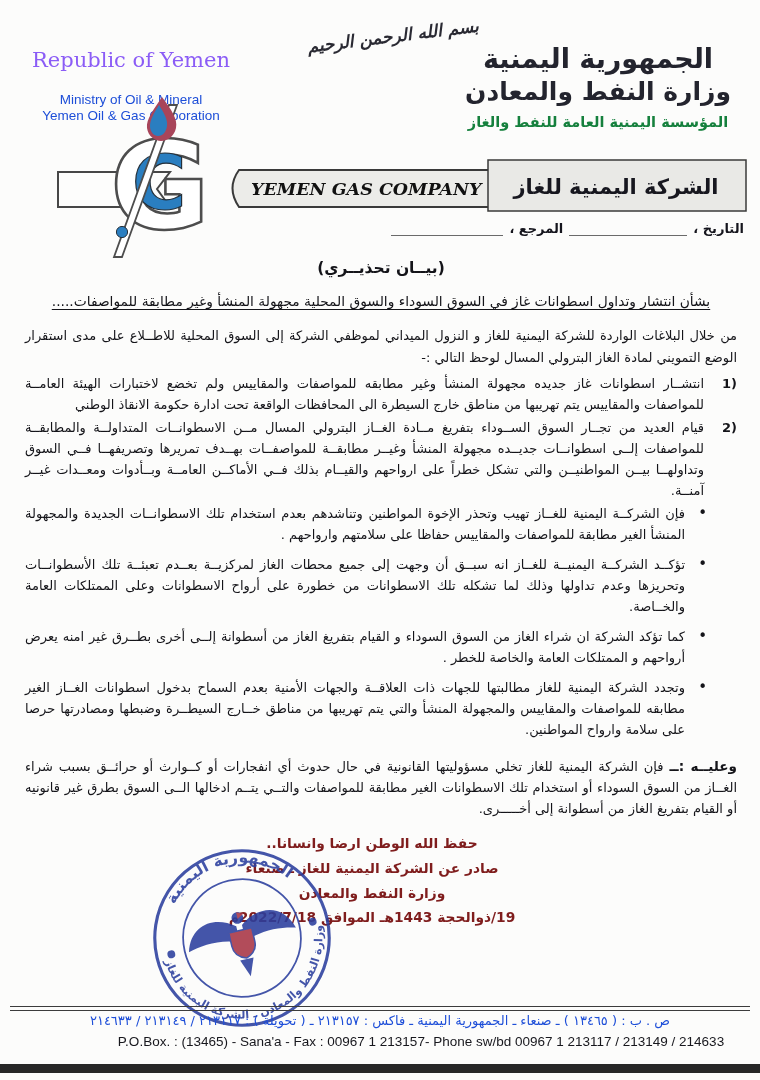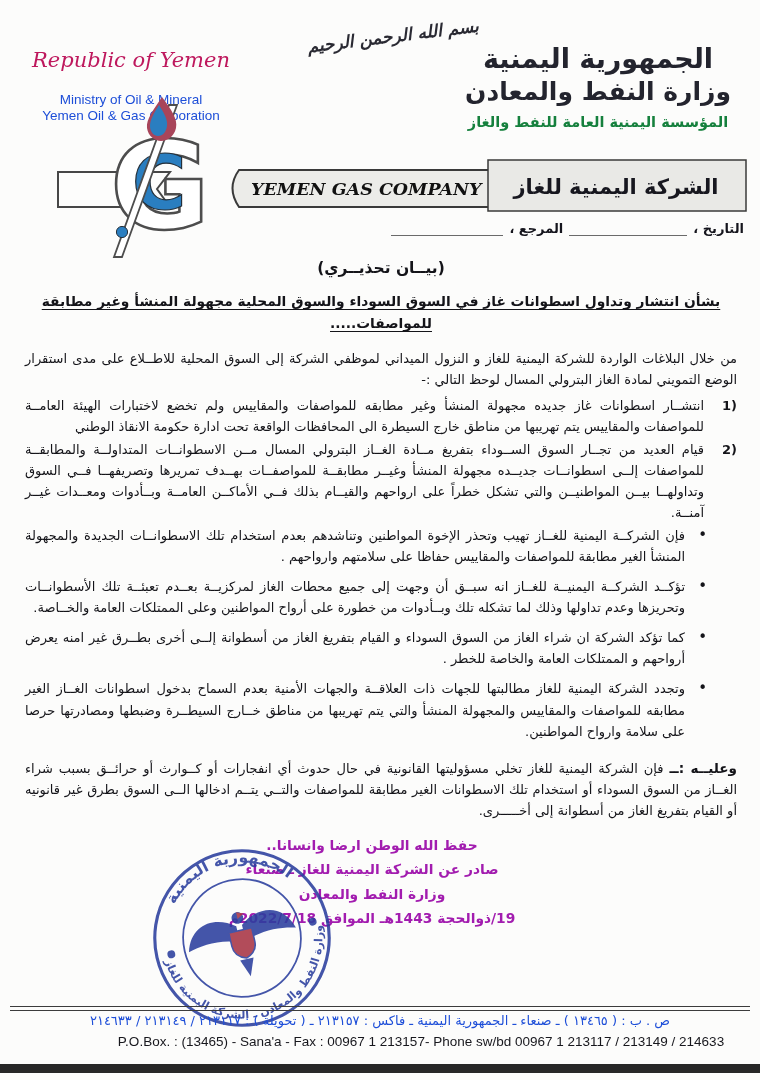--- a/index.html
+++ b/index.html
@@ -9,59 +9,59 @@
     font-family:"DejaVu Sans",sans-serif;
   }
   
   .bismillah{
     position:absolute;top:26px;left:288px;width:210px;text-align:center;
     font-size:17px;font-weight:bold;font-style:italic;color:#2a2a33;
     transform:rotate(-7deg);letter-spacing:1px;
   }
   .hdr-left{position:absolute;top:48px;left:20px;width:222px;text-align:center;}
   .hdr-left .script{
-    font-family:"DejaVu Serif",serif;font-style:italic;font-size:21px;
-    color:#be185d;margin-bottom:20px;white-space:nowrap;
+    font-family:"DejaVu Serif",serif;font-size:21px;
+    color:#8b5cf6;margin-bottom:20px;white-space:nowrap;
   }
   .hdr-left .en-sub{font-family:"Liberation Sans",sans-serif;font-size:13.5px;color:#1d4ed8;line-height:1.2;}
   .hdr-right{position:absolute;top:42px;right:12px;width:300px;text-align:center;direction:rtl;}
   .hdr-right .ar1{font-size:27px;font-weight:bold;color:#23242e;line-height:1.25;}
   .hdr-right .ar2{font-size:25px;font-weight:bold;color:#23242e;line-height:1.3;}
   .hdr-right .ar3{font-size:14.5px;font-weight:bold;color:#15803d;margin-top:6px;}
   .header-art{position:absolute;top:95px;left:38px;}
   .date-row{
     position:absolute;top:221px;right:16px;direction:rtl;font-size:13px;font-weight:bold;
     display:flex;align-items:flex-end;gap:6px;color:#15151d;
   }
   .date-row .blank{display:inline-block;width:118px;border-bottom:1.3px solid #6a6a6a;height:14px;}
   .date-row .blank.w2{width:112px;}
   
   .content{
     position:absolute;top:256px;left:25px;width:712px;direction:rtl;
     font-size:13px;line-height:1.62;text-align:justify;color:#141419;
   }
   .title{text-align:center;font-size:15.5px;font-weight:bold;margin-bottom:9px;letter-spacing:.5px;}
   .subject{
-    text-align:center;font-size:13.8px;font-weight:bold;margin-bottom:13px;
+    text-align:center;font-size:13.8px;font-weight:normal;margin-bottom:13px;
     text-decoration:underline;text-underline-offset:3px;
   }
   .intro{margin:4px 0 5px 0;}
   .num-item{display:flex;margin-bottom:2px;}
   .num-item .num{direction:ltr;flex:0 0 27px;font-weight:bold;text-align:right;padding-left:6px;}
   .num-item .num-text{flex:1;text-align:justify;}
   .emphasis{font-weight:bold;margin:6px 0 9px 0;font-size:13.4px;}
   .bullets{padding-right:30px;}
   .bullet{display:flex;margin-bottom:9px;}
   .bullet .dot{flex:0 0 22px;font-size:15px;line-height:1.4;}
   .bullet .b-text{flex:1;text-align:justify;}
   .conclusion{margin:15px 0 0 0;}
   .conclusion .lead{font-weight:bold;font-size:13.6px;}
   .closing{
     width:330px;margin:12px 200px 0 auto;text-align:center;
-    font-weight:bold;font-size:13.8px;line-height:1.78;color:#a21caf;
+    font-weight:bold;font-size:13.8px;line-height:1.78;color:#7f1d1d;
   }
   
   .stamp{position:absolute;top:840px;left:144px;opacity:.88;transform:rotate(-13deg);pointer-events:none;}
   
   .footer-rule{position:absolute;top:1006px;left:10px;width:740px;height:3px;
     border-top:1.6px solid #3c3c3c;border-bottom:1px solid #3c3c3c;}
   .footer-ar{position:absolute;top:1013px;left:0;width:760px;text-align:center;direction:rtl;
     font-size:13px;color:#1d4ed8;}
   .footer-en{position:absolute;top:1034px;left:0;width:760px;text-align:center;
     font-family:"Liberation Sans",sans-serif;font-size:13.5px;color:#17171d;padding-left:41px;}
@@ -133,21 +133,21 @@
     </div>
 
 
     <div class="bullets">
       <div class="bullet">
         <span class="dot">•</span>
         <span class="b-text">فإن الشركــة اليمنية للغــاز تهيب وتحذر الإخوة المواطنين وتناشدهم بعدم استخدام تلك الاسطوانــات الجديدة والمجهولة المنشأ الغير مطابقة للمواصفات والمقاييس حفاظا على سلامتهم وارواحهم .</span>
       </div>
       <div class="bullet">
         <span class="dot">•</span>
-        <span class="b-text">تؤكــد الشركــة اليمنيــة للغــاز انه سبــق أن وجهت إلى جميع محطات الغاز لمركزيــة بعــدم تعبئــة تلك الأسطوانــات وتحريزها وعدم تداولها وذلك لما تشكله تلك وبــأدوات من خطورة على أرواح المواطنين وعلى الممتلكات العامة والخــاصة.</span>
+        <span class="b-text">تؤكــد الشركــة اليمنيــة للغــاز انه سبــق أن وجهت إلى جميع محطات الغاز لمركزيــة بعــدم تعبئــة تلك الأسطوانــات وتحريزها وعدم تداولها وذلك لما تشكله تلك الاسطوانات من خطورة على أرواح الاسطوانات وعلى الممتلكات العامة والخــاصة.</span>
       </div>
       <div class="bullet">
         <span class="dot">•</span>
         <span class="b-text">كما تؤكد الشركة ان شراء الغاز من السوق السوداء و القيام بتفريغ الغاز من أسطوانة إلــى أخرى بطــرق غير امنه يعرض أرواحهم و الممتلكات العامة والخاصة للخطر .</span>
       </div>
       <div class="bullet">
         <span class="dot">•</span>
         <span class="b-text">وتجدد الشركة اليمنية للغاز مطالبتها للجهات ذات العلاقــة والجهات الأمنية بعدم السماح بدخول اسطوانات الغــاز الغير مطابقه للمواصفات والمقاييس والمجهولة المنشأ والتي يتم تهريبها من مناطق خــارج السيطــرة وضبطها ومصادرتها حرصا على سلامة وارواح المواطنين.</span>
       </div>
     </div>

